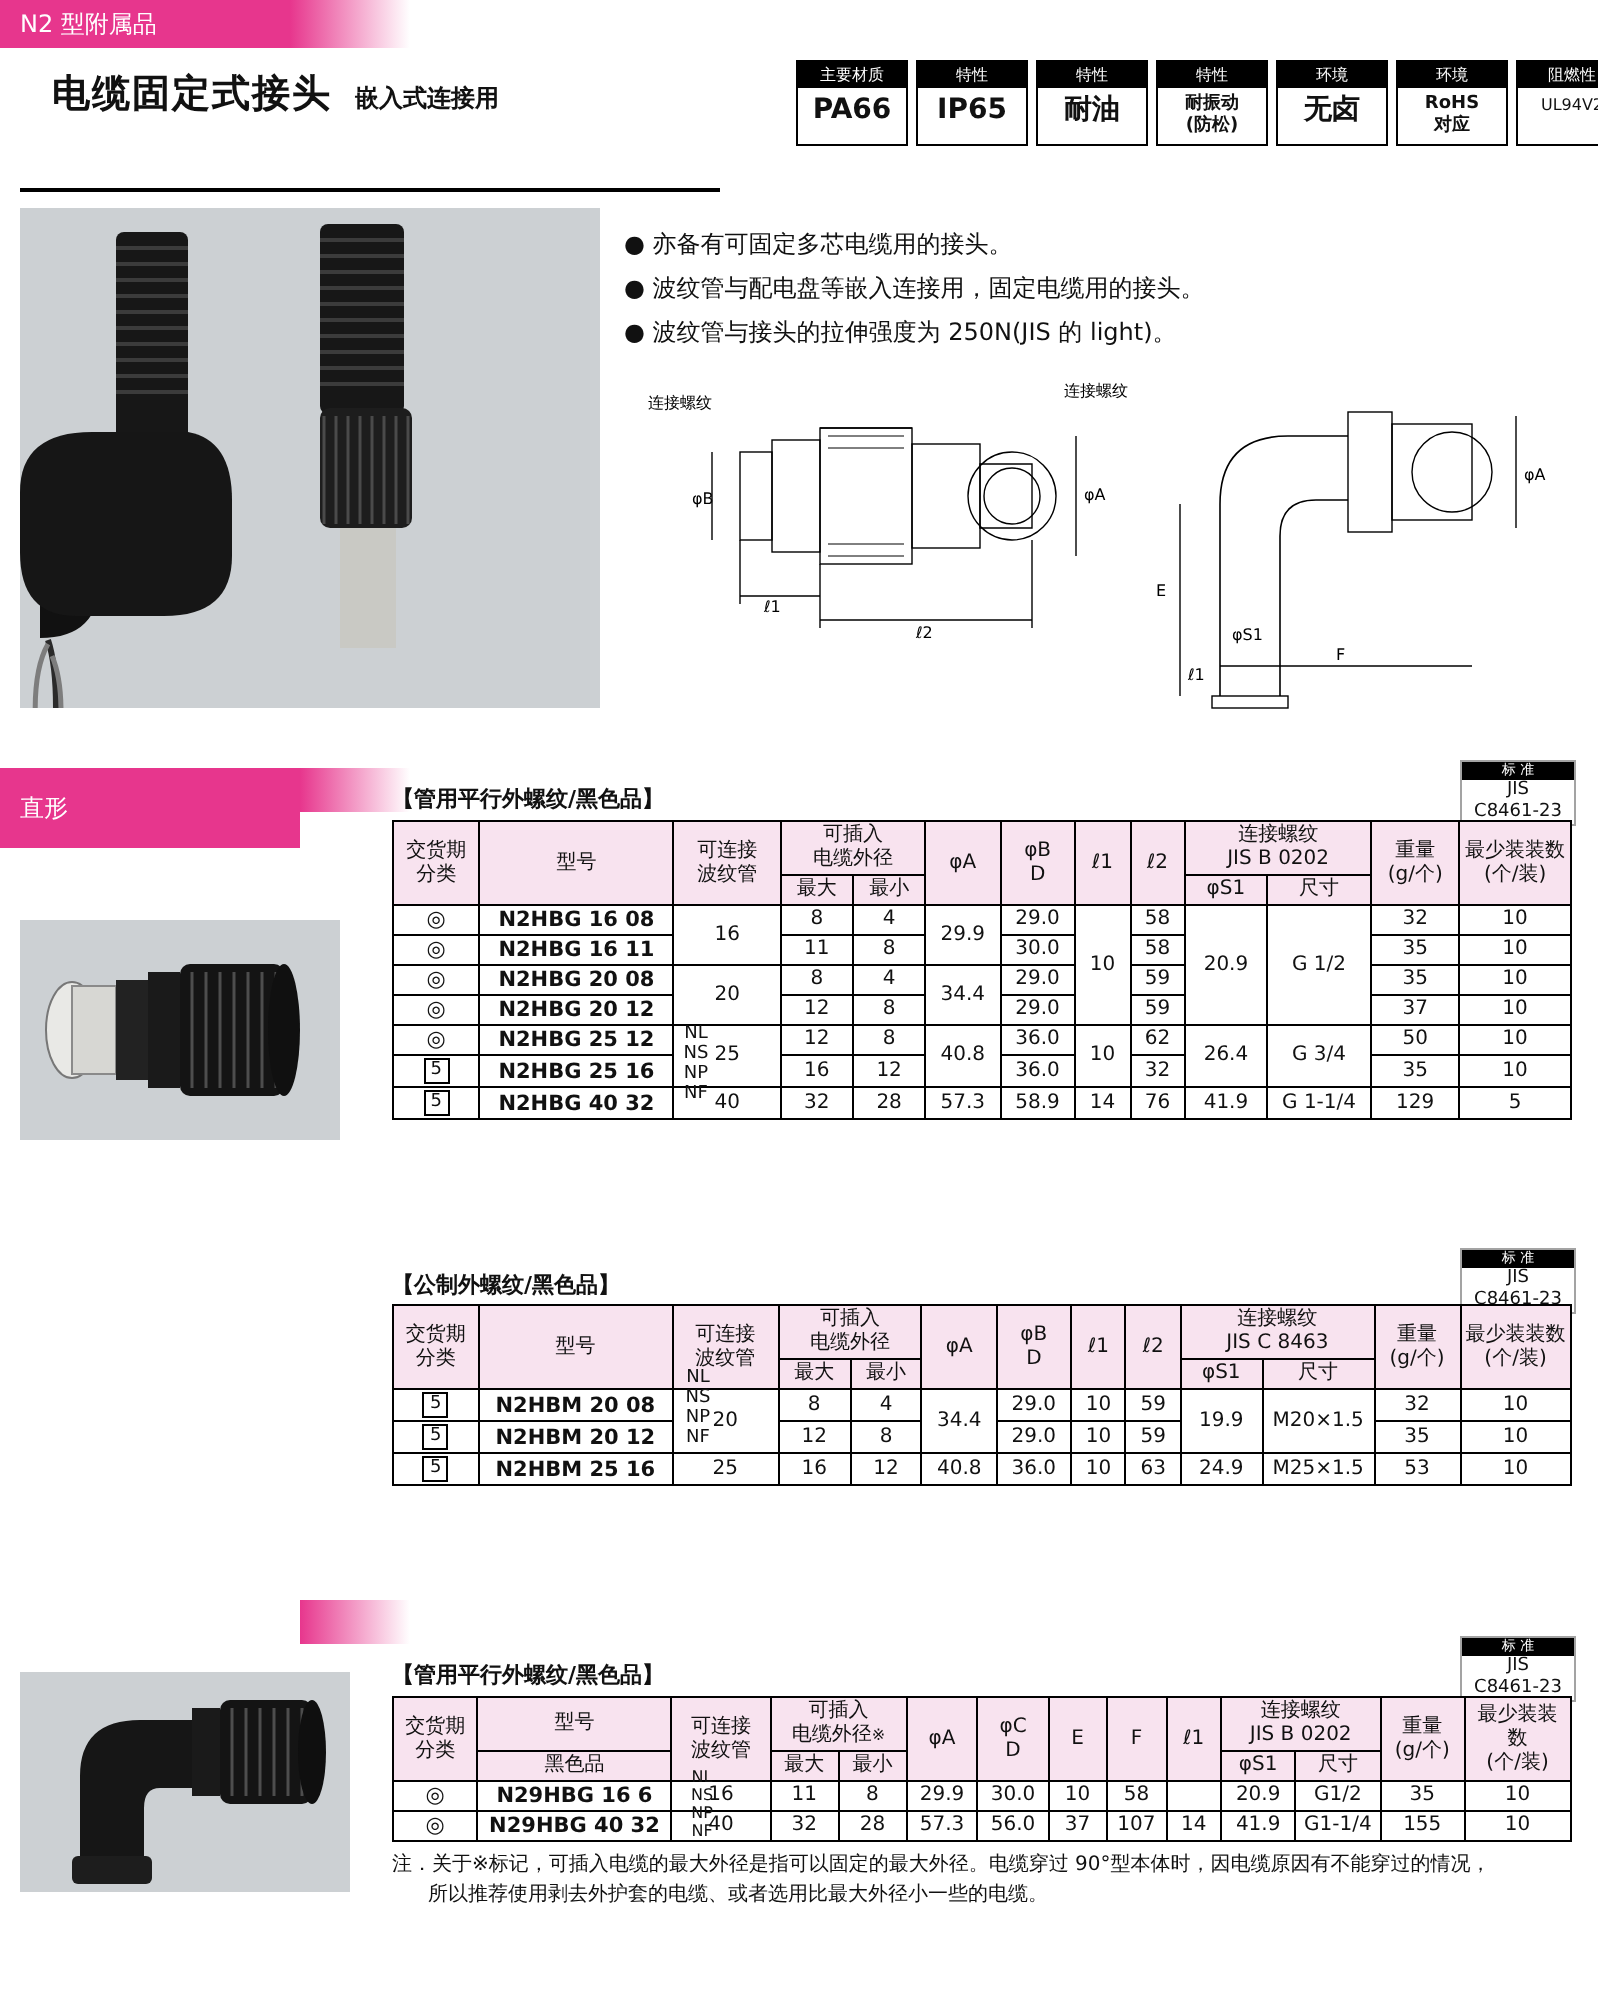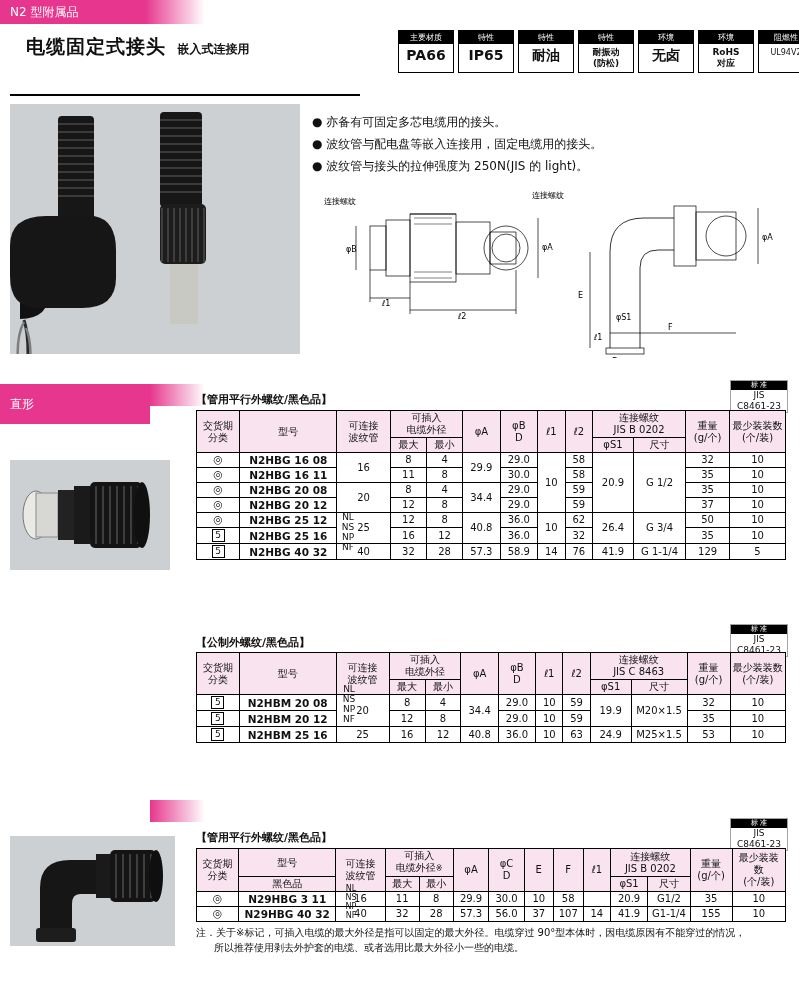--- a/index.html
+++ b/index.html
@@ -567,21 +567,21 @@
     </tr>
     <tr>
       <th class="c-pink">黑色品</th>
       <th class="c-pink" style="width:32px;">最大</th>
       <th class="c-pink" style="width:32px;">最小</th>
       <th class="c-pink" style="width:34px;">φS1</th>
       <th class="c-pink" style="width:40px;">尺寸</th>
     </tr>
     <tr>
       <td class="circ">◎</td>
-      <td class="nm">N29HBG 3 11</td>
+      <td class="nm">N29HBG 16 6</td>
       <td>16</td>
       <td>11</td>
       <td>8</td>
       <td>29.9</td>
       <td>30.0</td>
       <td>10</td>
       <td>58</td>
       <td></td>
       <td>20.9</td>
       <td>G1/2</td>

